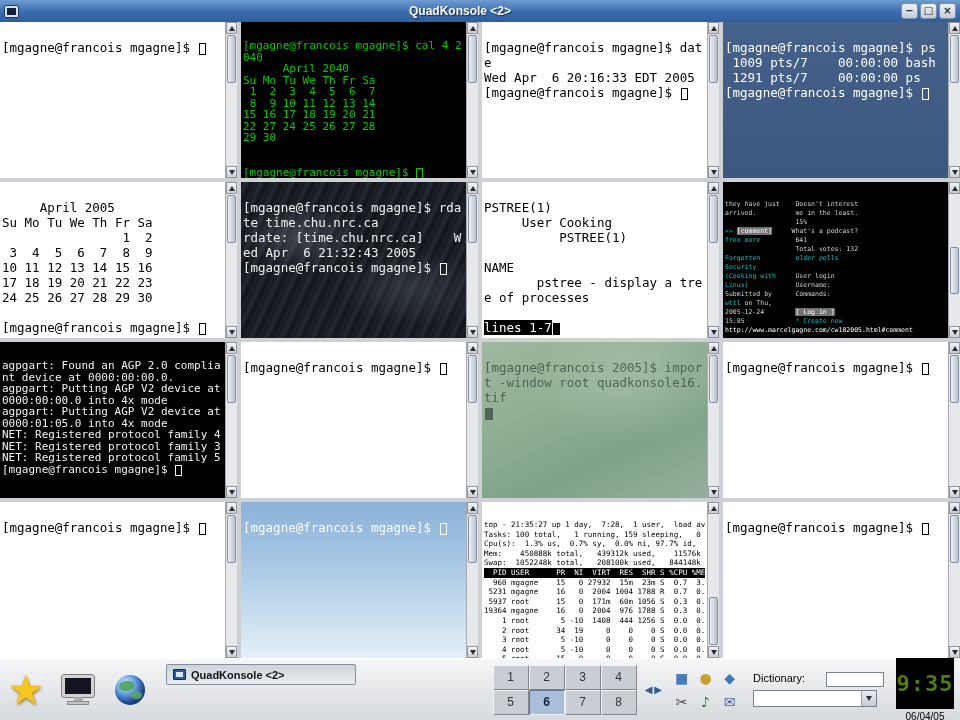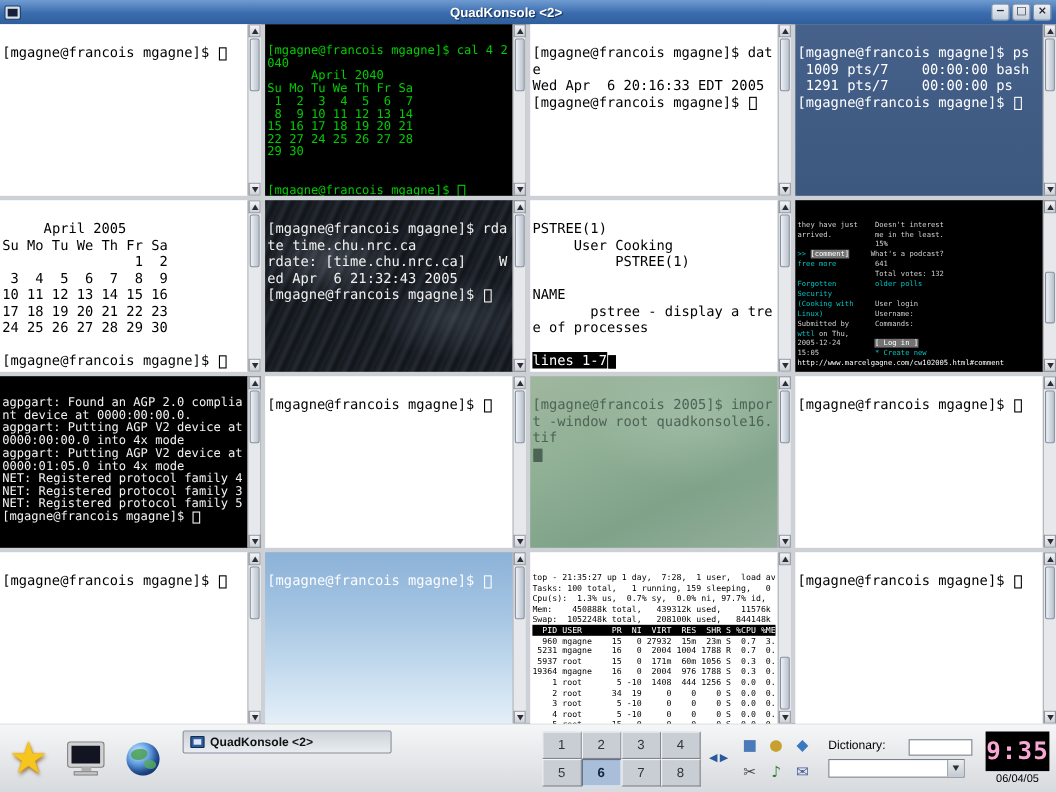--- a/index.html
+++ b/index.html
@@ -90,21 +90,21 @@
   .tray-icon{display:flex;align-items:center;justify-content:center;font-family:"DejaVu Sans",sans-serif;font-size:14px;cursor:pointer}
 
   .dict{display:flex;flex-direction:column;gap:3px;margin:0 4px;flex:none}
   .dict-row{display:flex;align-items:flex-start;gap:21px}
   .dict-label{font:11px "Liberation Sans",sans-serif;color:#000}
   .dict-entry{width:58px;height:15px;background:#fff;border:1px solid #79818b}
   .dict-combo{width:124px;height:17px;background:#fff;border:1px solid #79818b;display:flex;justify-content:flex-end;align-items:center;cursor:pointer}
   .combo-btn{width:15px;height:15px;background:linear-gradient(#eaeef2,#c4cad2);border-left:1px solid #99a1ab;display:flex;align-items:center;justify-content:center}
 
   .clock{display:flex;flex-direction:column;align-items:center;flex:none;margin-right:2px;cursor:pointer}
-  .clock-time{width:58px;height:36px;background:#000;color:#f9a8d4;font:bold 22px "DejaVu Sans Mono",monospace;letter-spacing:1px;display:flex;align-items:center;justify-content:center}
+  .clock-time{width:58px;height:51px;background:#000;color:#4d7c0f;font:bold 22px "DejaVu Sans Mono",monospace;letter-spacing:1px;display:flex;align-items:center;justify-content:center}
   .clock-date{font:10px "Liberation Sans",sans-serif;color:#000;margin-top:2px}
 </style>
 </head>
 <body>
 
 <div class="screen">
 
   <div class="titlebar">
     <div class="tb-icon">
         <div class="tb-icon-screen"></div>

